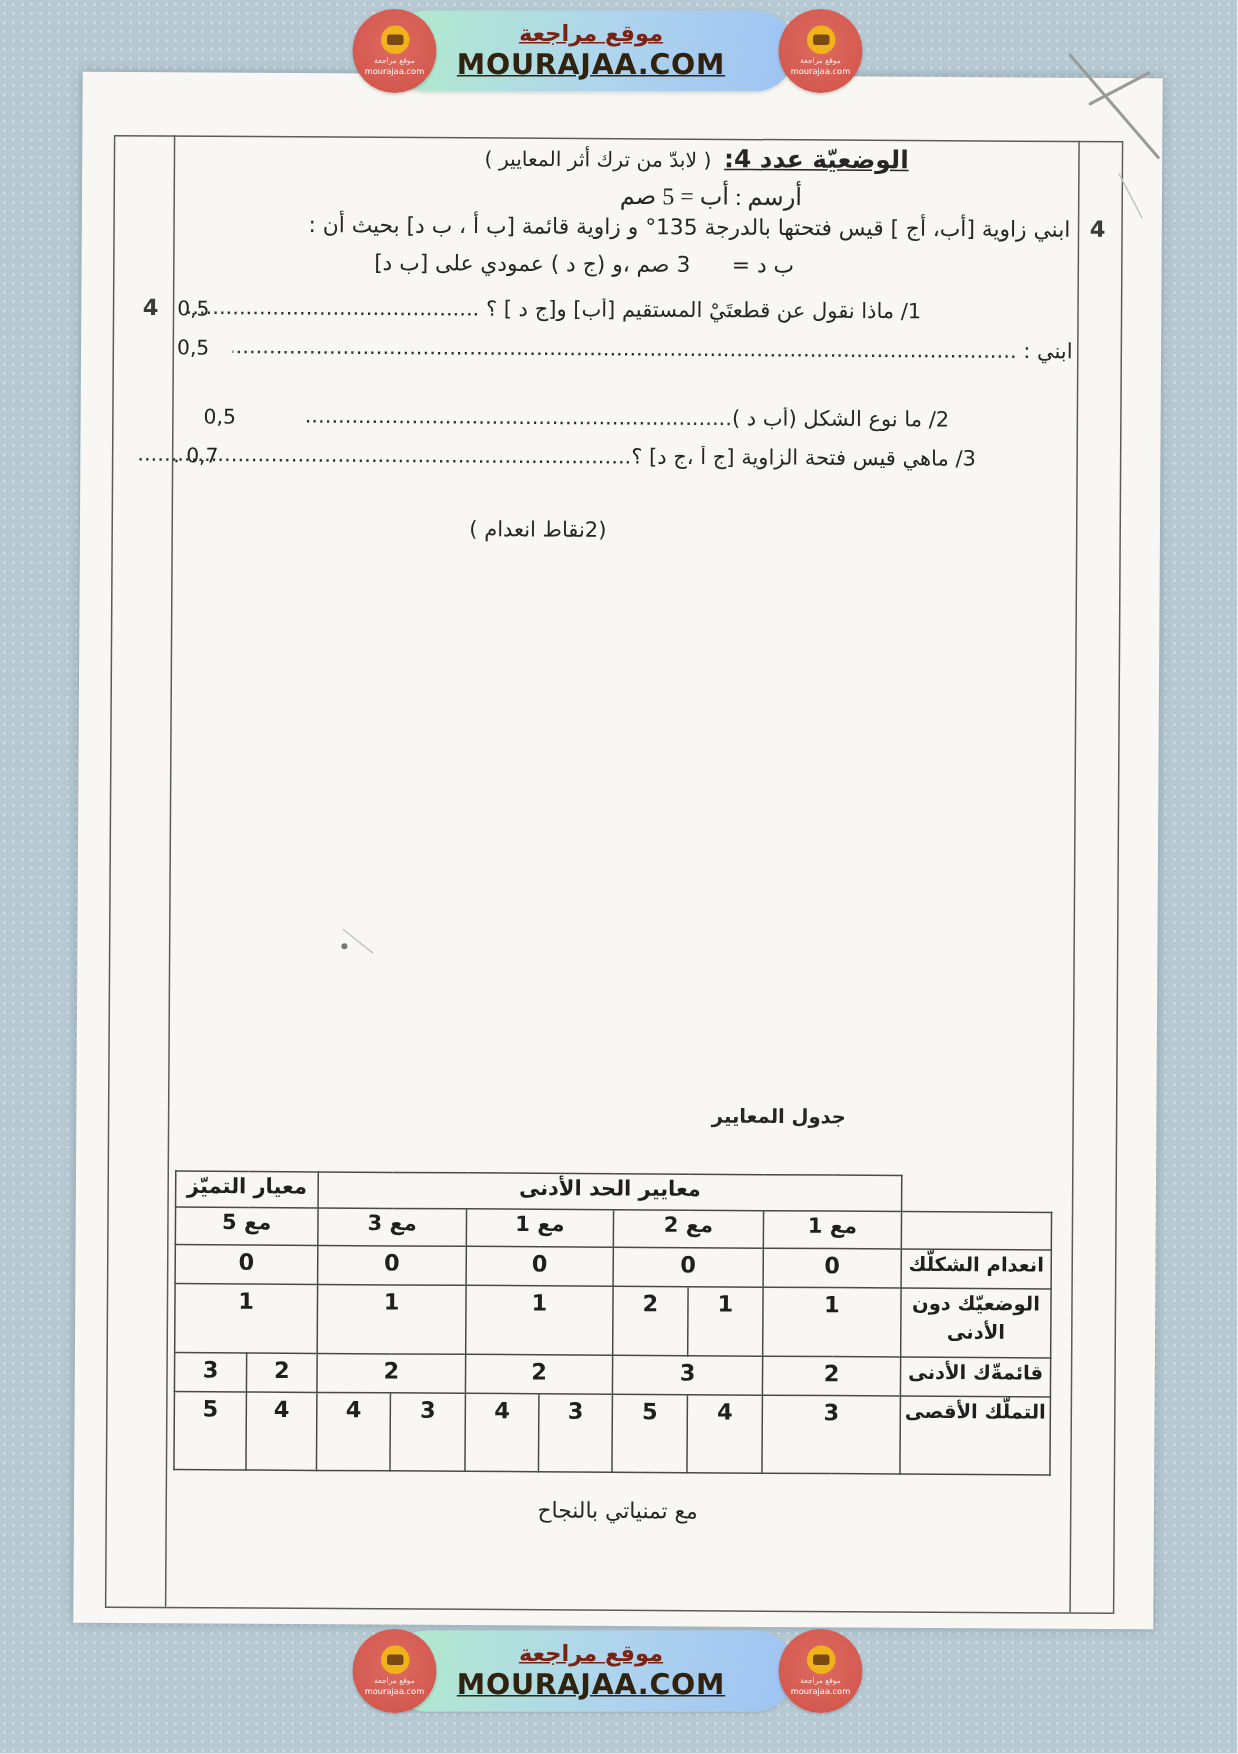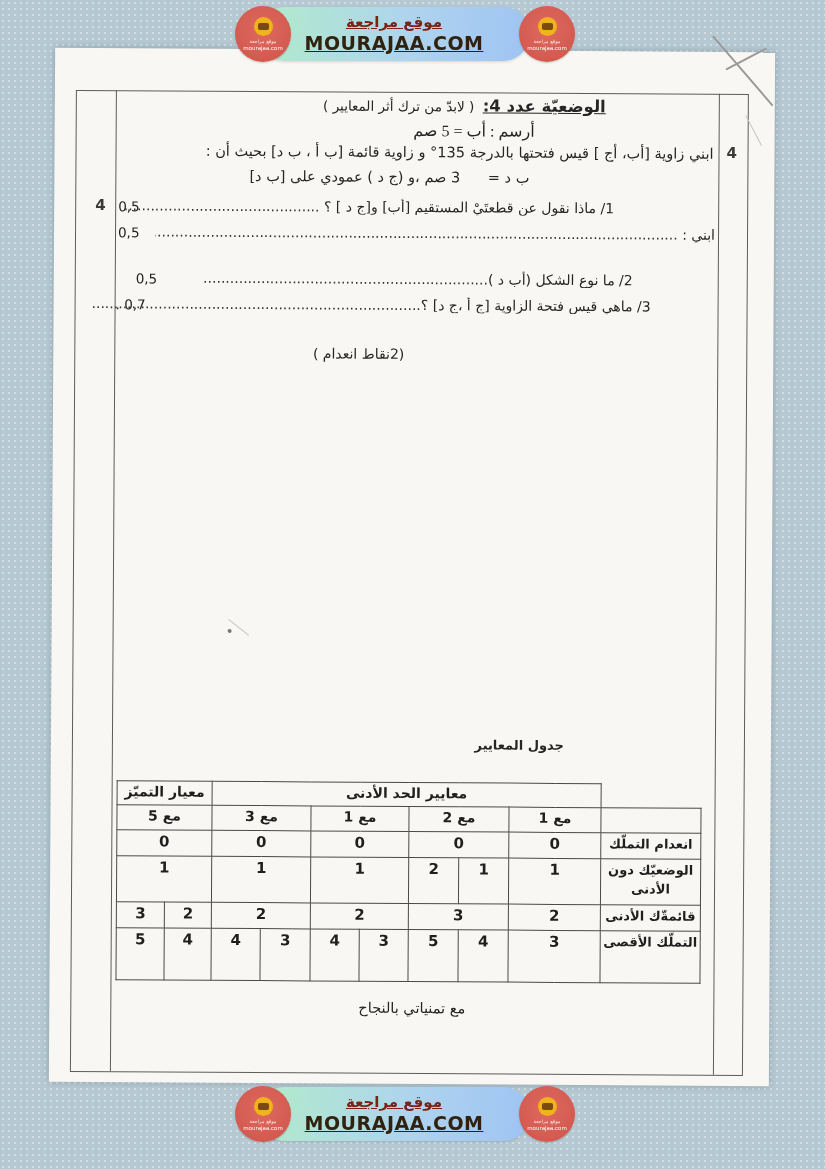--- a/index.html
+++ b/index.html
@@ -150,21 +150,21 @@
           </tr>
           <tr class="r-h2">
             <td class="hdr"></td>
             <td class="hdr" colspan="2">مع 1</td>
             <td class="hdr" colspan="2">مع 2</td>
             <td class="hdr" colspan="2">مع 1</td>
             <td class="hdr" colspan="2">مع 3</td>
             <td class="hdr" colspan="2">مع 5</td>
           </tr>
           <tr class="r-b1">
-            <td class="lbl">انعدام التملّك</td>
+            <td class="lbl">انعدام الشكلّك</td>
             <td colspan="2">0</td>
             <td colspan="2">0</td>
             <td colspan="2">0</td>
             <td colspan="2">0</td>
             <td colspan="2">0</td>
           </tr>
           <tr class="r-b2">
             <td class="lbl">الوضعيّك دون الأدنى</td>
             <td colspan="2">1</td>
             <td>1</td>

